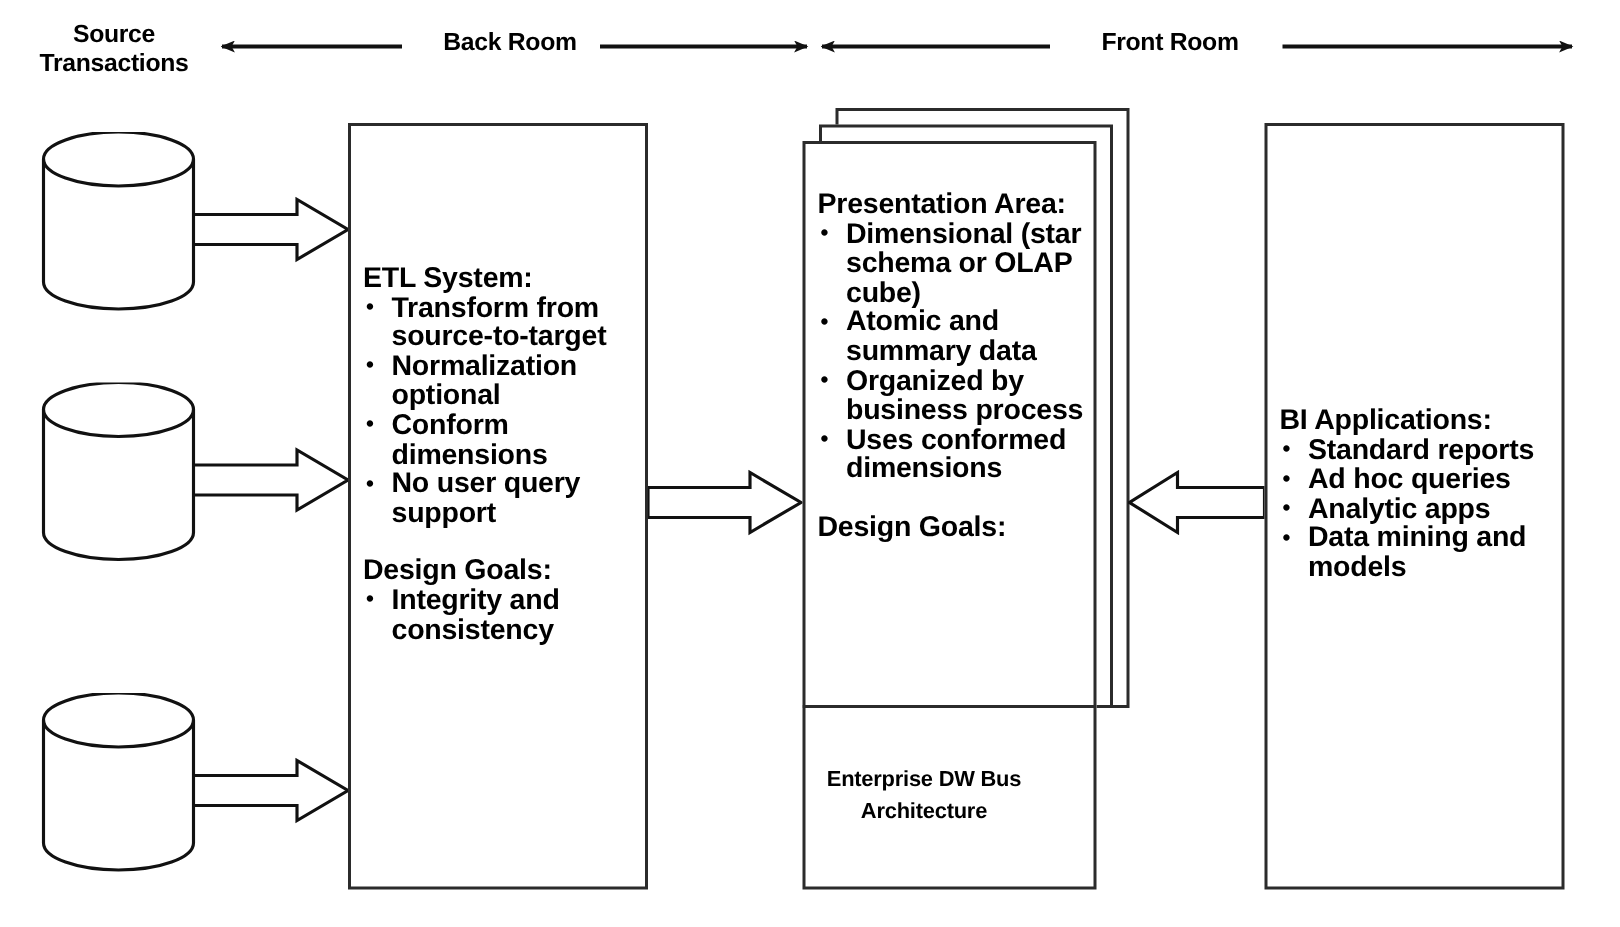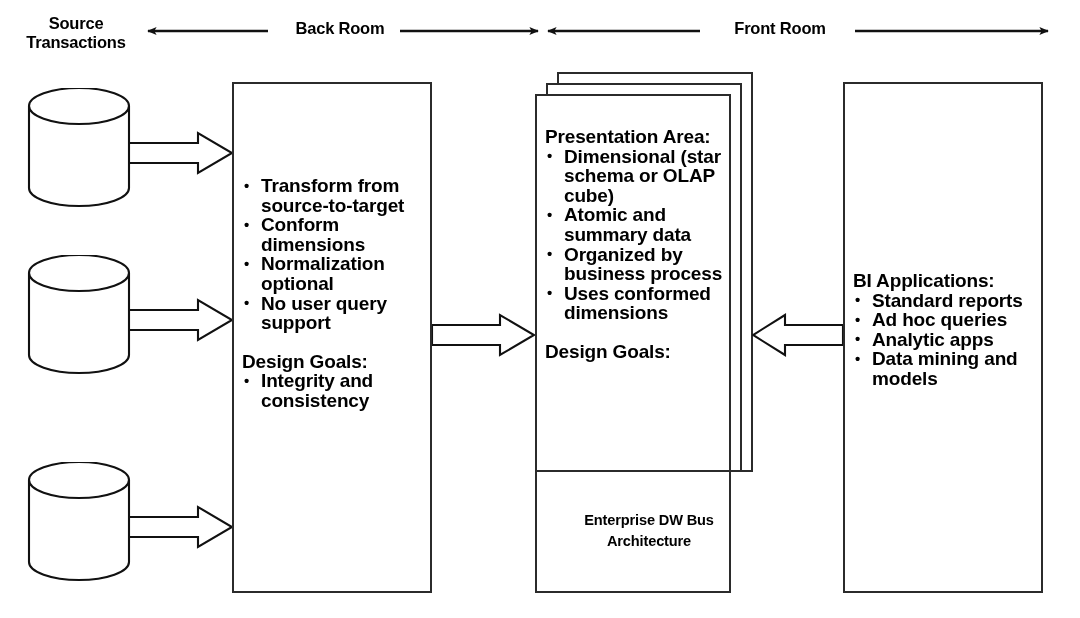--- a/index.html
+++ b/index.html
@@ -129,24 +129,25 @@
   <svg style="position:absolute;left:128px;top:298px;" width="110" height="46">
     <path class="ink" stroke-width="2.1" fill="#ffffff" d="M0,12 L70,12 L70,2 L104,22 L70,42 L70,32 L0,32 Z"></path>
   </svg>
   <svg style="position:absolute;left:128px;top:505px;" width="110" height="46">
     <path class="ink" stroke-width="2.1" fill="#ffffff" d="M0,12 L70,12 L70,2 L104,22 L70,42 L70,32 L0,32 Z"></path>
   </svg>
 
   <div class="box" id="etl-box" style="left:232px; top:82px; width:200px; height:511px;"></div>
 
   <div class="blk" style="left:242px; top:176px; width:190px;">
+    <span class="hd">ETL System:</span>
     <ul>
       <li>Transform from source-to-target</li>
+      <li>Normalization optional</li>
       <li>Conform dimensions</li>
-      <li>Normalization optional</li>
       <li>No user query support</li>
     </ul>
     <span class="gap"></span>
     <span class="hd">Design Goals:</span>
     <ul>
       <li>Integrity and consistency</li>
     </ul>
   </div>
 
   <svg style="position:absolute;left:432px;top:313px;" width="108" height="46">
@@ -164,21 +165,21 @@
       <li>Dimensional (star schema or OLAP cube)</li>
       <li>Atomic and summary data</li>
       <li>Organized by business process</li>
       <li>Uses conformed dimensions</li>
     </ul>
     <span class="gap"></span>
     <span class="hd">Design Goals:</span>
   </div>
 
   <div class="box" id="bus-box" style="left:535px; top:470px; width:196px; height:123px;"></div>
-  <div class="centered-label" style="left:551px; top:510px; width:196px;">Enterprise DW Bus Architecture</div>
+  <div class="centered-label" style="left:518px; top:510px; width:196px;">Enterprise DW Bus Architecture</div>
 
   <svg style="position:absolute;left:752px;top:313px;" width="95" height="46">
     <path class="ink" stroke-width="2.1" fill="#ffffff" d="M91,12 L33,12 L33,2 L1,22 L33,42 L33,32 L91,32 Z"></path>
   </svg>
 
   <div class="box" id="bi-box" style="left:843px; top:82px; width:200px; height:511px;"></div>
 
   <div class="blk" style="left:853px; top:271px; width:190px;">
     <span class="hd">BI Applications:</span>
     <ul>

